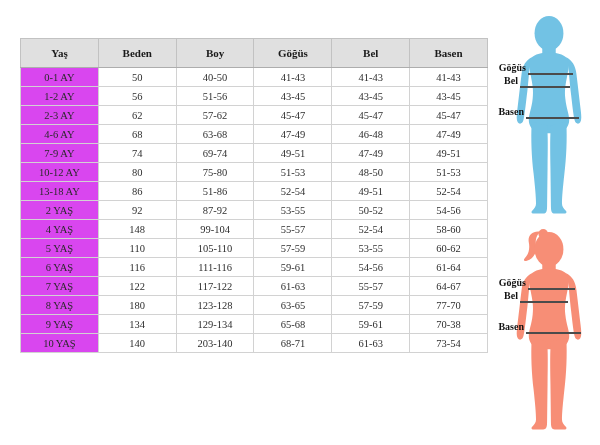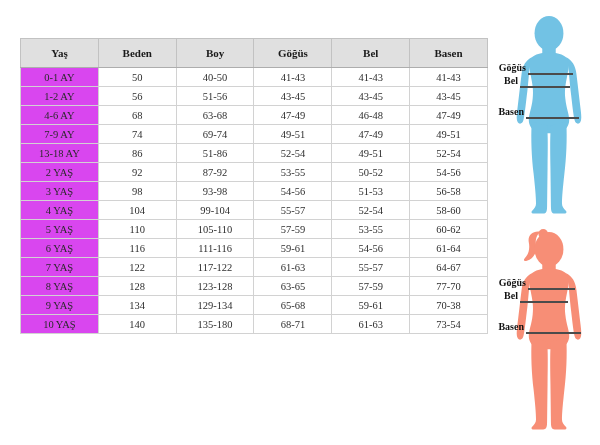--- a/index.html
+++ b/index.html
@@ -88,62 +88,70 @@
         </tr>
         <tr>
           <td class="rowhead">1-2 AY</td>
           <td>56</td>
           <td>51-56</td>
           <td>43-45</td>
           <td>43-45</td>
           <td>43-45</td>
         </tr>
         <tr>
+          <td class="rowhead">2-3 AY</td>
+          <td>62</td>
+          <td>57-62</td>
+          <td>45-47</td>
+          <td>45-47</td>
+          <td>45-47</td>
+        </tr>
+        <tr>
           <td class="rowhead">4-6 AY</td>
           <td>68</td>
           <td>63-68</td>
           <td>47-49</td>
           <td>46-48</td>
           <td>47-49</td>
         </tr>
         <tr>
           <td class="rowhead">7-9 AY</td>
           <td>74</td>
           <td>69-74</td>
           <td>49-51</td>
           <td>47-49</td>
           <td>49-51</td>
         </tr>
         <tr>
+          <td class="rowhead">10-12 AY</td>
+          <td>80</td>
+          <td>75-80</td>
+          <td>51-53</td>
+          <td>48-50</td>
+          <td>51-53</td>
+        </tr>
+        <tr>
           <td class="rowhead">13-18 AY</td>
           <td>86</td>
           <td>51-86</td>
           <td>52-54</td>
           <td>49-51</td>
           <td>52-54</td>
         </tr>
         <tr>
           <td class="rowhead">2 YAŞ</td>
           <td>92</td>
           <td>87-92</td>
           <td>53-55</td>
           <td>50-52</td>
           <td>54-56</td>
         </tr>
         <tr>
-          <td class="rowhead">3 YAŞ</td>
-          <td>98</td>
-          <td>93-98</td>
-          <td>54-56</td>
-          <td>51-53</td>
-          <td>56-58</td>
-        </tr>
-        <tr>
           <td class="rowhead">4 YAŞ</td>
-          <td>104</td>
+          <td>148</td>
           <td>99-104</td>
           <td>55-57</td>
           <td>52-54</td>
           <td>58-60</td>
         </tr>
         <tr>
           <td class="rowhead">5 YAŞ</td>
           <td>110</td>
           <td>105-110</td>
           <td>57-59</td>
@@ -161,38 +169,38 @@
         <tr>
           <td class="rowhead">7 YAŞ</td>
           <td>122</td>
           <td>117-122</td>
           <td>61-63</td>
           <td>55-57</td>
           <td>64-67</td>
         </tr>
         <tr>
           <td class="rowhead">8 YAŞ</td>
-          <td>128</td>
+          <td>180</td>
           <td>123-128</td>
           <td>63-65</td>
           <td>57-59</td>
           <td>77-70</td>
         </tr>
         <tr>
           <td class="rowhead">9 YAŞ</td>
           <td>134</td>
           <td>129-134</td>
           <td>65-68</td>
           <td>59-61</td>
           <td>70-38</td>
         </tr>
         <tr>
           <td class="rowhead">10 YAŞ</td>
           <td>140</td>
-          <td>135-180</td>
+          <td>203-140</td>
           <td>68-71</td>
           <td>61-63</td>
           <td>73-54</td>
         </tr>
       </tbody>
   </table>
 
   <svg class="figure-svg" style="left:499px; top:10px;" width="100" height="212" viewBox="0 0 104 212">
     <g id="boy-body" fill="#72c2e4">
       <ellipse cx="52" cy="20" rx="15" ry="18"></ellipse>

